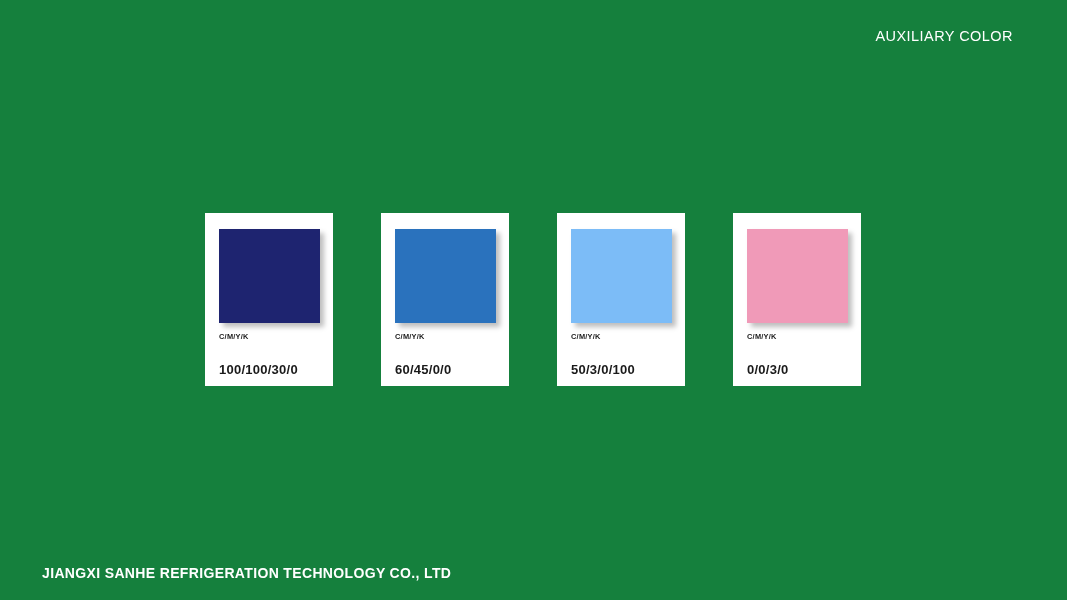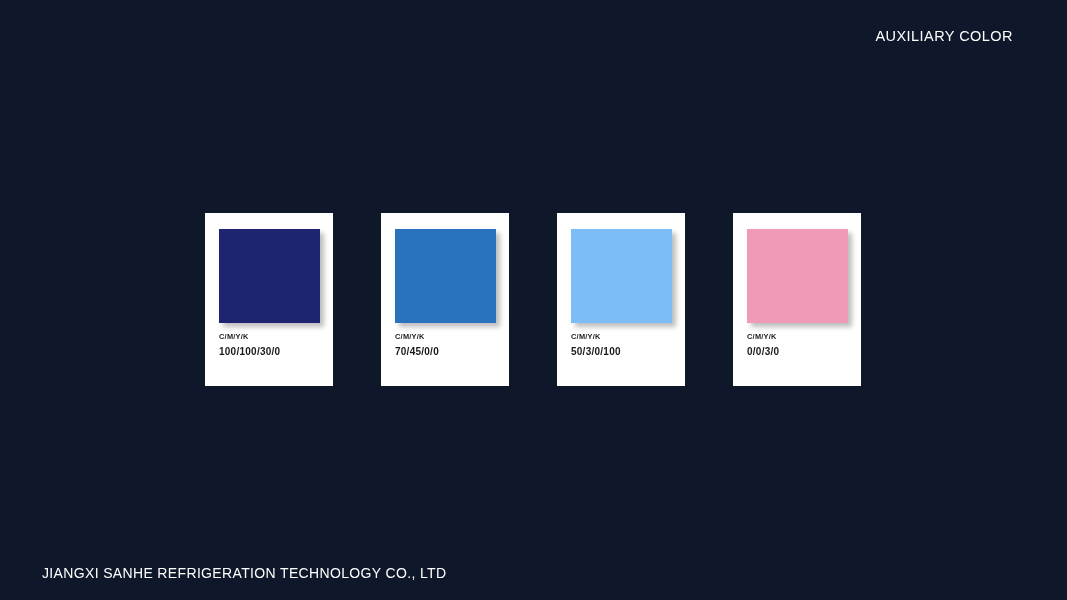--- a/index.html
+++ b/index.html
@@ -69,61 +69,61 @@
     color: #1a1a1a;
     line-height: 1.42;
   }
   .swatch-meta .meta-label {
     font-size: 7.4px;
     font-weight: bold;
     letter-spacing: 0.25px;
     display: block;
   }
   .swatch-meta .meta-value {
-    font-size: 10px;
+    font-size: 13px;
     font-weight: bold;
     letter-spacing: 0.25px;
     display: block;
-    margin-top: 2px;
+    margin-top: 18px;
   }
 
   
   .footer-company {
     position: absolute;
     left: 42px;
     bottom: 19px;
     color: #ffffff;
     font-size: 14px;
     letter-spacing: 0.35px;
-    font-weight: 400;
+    font-weight: 700;
     white-space: nowrap;
   }
 </style>
 </head>
 <body style="background: rgb(0, 149, 218);">
 
-<div class="slide" style="background: #0f172a;">
+<div class="slide" style="background: #15803d;">
 
   <div class="header-title">AUXILIARY COLOR</div>
 
   <div class="swatch-row">
 
     <div class="swatch-card c0">
       <div class="swatch-chip" style="background: rgb(30, 36, 112);"></div>
       <div class="swatch-meta">
         <span class="meta-label">C/M/Y/K</span>
         <span class="meta-value">100/100/30/0</span>
       </div>
     </div>
 
     <div class="swatch-card c1">
       <div class="swatch-chip" style="background: rgb(42, 114, 189);"></div>
       <div class="swatch-meta">
         <span class="meta-label">C/M/Y/K</span>
-        <span class="meta-value">70/45/0/0</span>
+        <span class="meta-value">60/45/0/0</span>
       </div>
     </div>
 
     <div class="swatch-card c2">
       <div class="swatch-chip" style="background: rgb(124, 188, 247);"></div>
       <div class="swatch-meta">
         <span class="meta-label">C/M/Y/K</span>
         <span class="meta-value">50/3/0/100</span>
       </div>
     </div>

